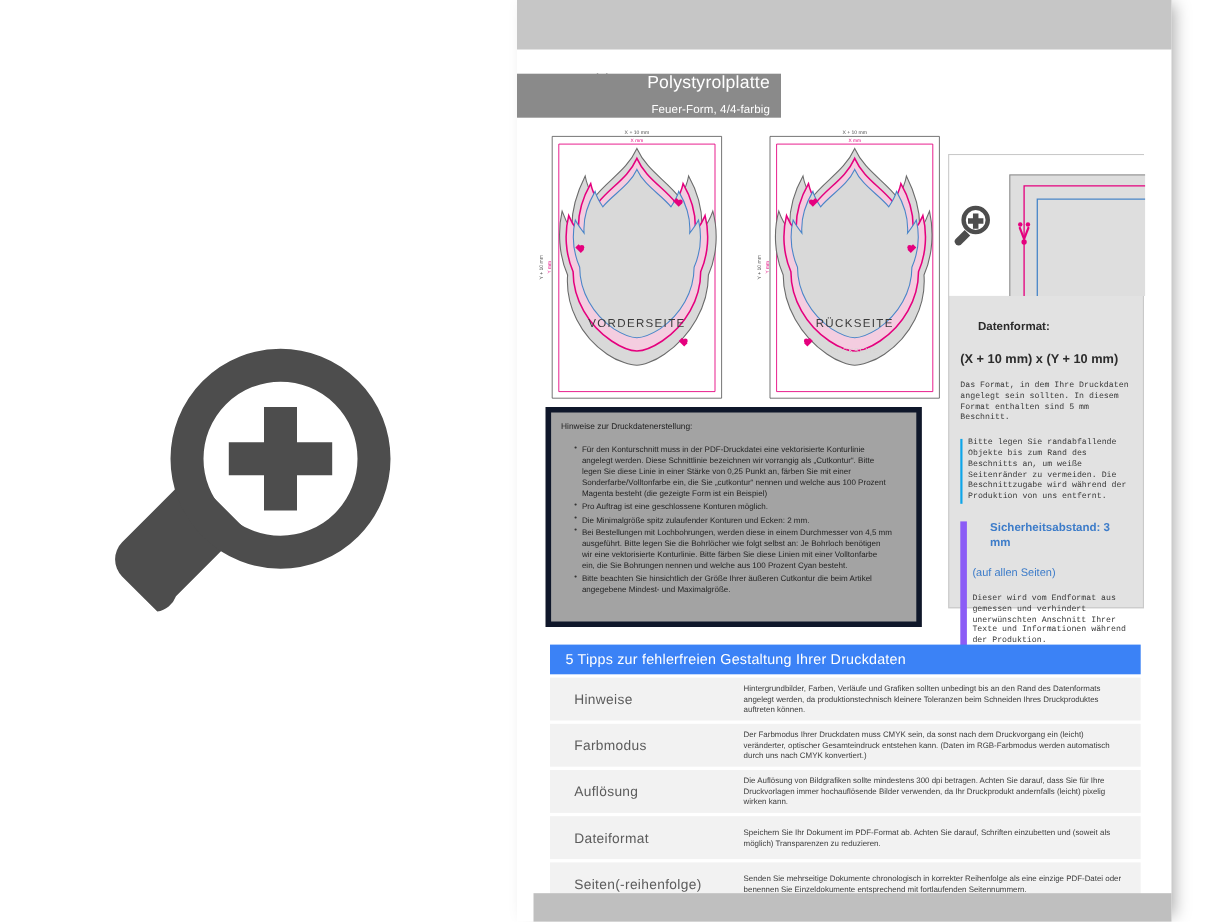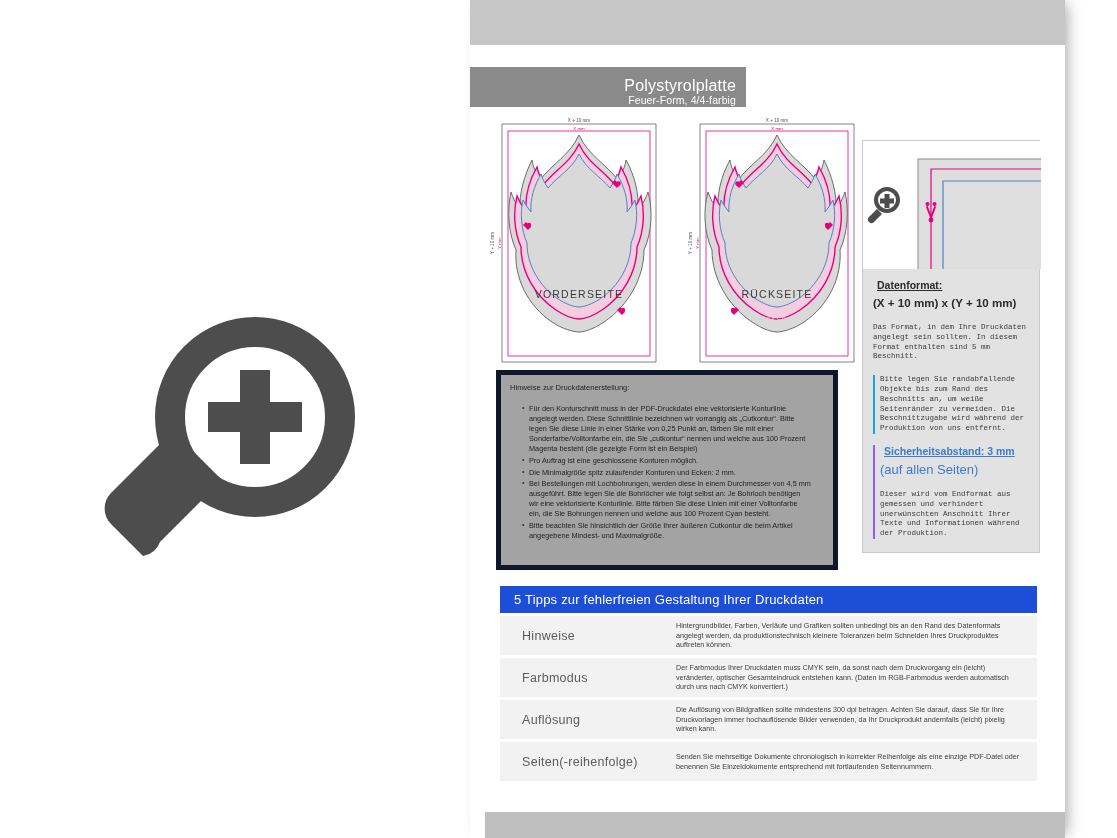--- a/index.html
+++ b/index.html
@@ -21,24 +21,24 @@
     background: #ffffff;
     box-shadow: 6px 0 14px -4px rgba(0,0,0,0.35);
   }
   .top-band { position: absolute; left: 0; top: 0; width: 595px; height: 45px; background: #c6c6c6; }
   .tab {
     position: absolute; left: 15px; top: 62px; width: 120px; height: 22px;
     background: #ffffff; color: #5a5a5a; font-size: 14.5px;
     display: flex; align-items: center; padding-left: 17px; letter-spacing: .2px;
   }
   .title-band {
-    position: absolute; left: 0; top: 67px; width: 276px; height: 40px;
+    position: absolute; left: 0; top: 67px; width: 240px; height: 40px;
     background: #8a8a8a; color: #ffffff;
     display: flex; flex-direction: column; align-items: flex-end;
-    justify-content: flex-end; padding-right: 10px;
+    justify-content: space-between; padding-right: 10px;
   }
   .title-main { font-size: 16px; line-height: 17px; letter-spacing: .2px; }
   .title-sub  { font-size: 10.5px; line-height: 13px; letter-spacing: .1px; }
 
   
   .diagrams { position: absolute; left: 14px; top: 110px; width: 390px; height: 258px; }
   .diag { position: absolute; top: 0; width: 190px; height: 258px; }
   .diag.front { left: 0; }
   .diag.back  { left: 198px; }
   .diag svg { display: block; }
@@ -68,34 +68,34 @@
   }
 
   
   .infopanel {
     position: absolute; left: 392px; top: 140px; width: 178px; height: 413px;
     background: #e2e2e2; border: 1px solid #c9c9c9;
   }
   .preview { position: absolute; left: 0; top: 0; width: 178px; height: 128px; background: #ffffff; }
   .infotext { position: absolute; left: 0; top: 128px; right: 0; padding: 6px 10px 8px 10px; }
   .blk { margin-bottom: 11px; }
-  .blk h4 { margin: 4px; font-size: 10.5px; line-height: 13px; font-weight: bold; color: #2b2b2b; text-decoration: underline; }
+  .blk h4 { margin: 16px; font-size: 10.5px; line-height: 13px; font-weight: bold; color: #2b2b2b; }
   .blk .sub { font-size: 11.6px; font-weight: bold; color: #2b2b2b; line-height: 14px; }
   .blk p { margin: 13px 0 0 0; font-size: 7.5px; line-height: 9.8px; color: #3a3a3a; font-family: Liberation Mono, monospace; }
   .blk.rule { border-left: 2px solid #0ea5e9; padding-left: 5px; }
   .blk.magenta { border-left: 2px solid #e5007e; padding-left: 5px; }
   .blk.magenta h4, .blk.magenta .sub { color: #e5007e; }
-  .blk.blue { border-left: 2px solid #8b5cf6; padding-left: 5px; }
+  .blk.blue { border-left: 6px solid #8b5cf6; padding-left: 5px; }
   .blk.blue h4 { color: #3d7cc9; font-size: 10.5px; }
-  .blk.blue .smallnote { font-size: 13px; color: #3d7cc9; }
+  .blk.blue .smallnote { font-size: 10px; color: #3d7cc9; }
 
   
   .tips { position: absolute; left: 30px; top: 586px; width: 537px; }
   .tips-head {
-    background: #1d4ed8; color: #ffffff; height: 27px;
+    background: #3b82f6; color: #ffffff; height: 27px;
     display: flex; align-items: center; padding-left: 14px;
     font-size: 13px; letter-spacing: .2px;
   }
   .tips-row {
     display: flex; align-items: center; background: #f2f2f2;
     margin-top: 3px; min-height: 39px; padding: 4px 8px 4px 0;
   }
   .tips-label {
     width: 176px; flex: 0 0 176px; padding-left: 22px;
     font-size: 12.5px; color: #5c5c5c; letter-spacing: .3px;
@@ -315,20 +315,24 @@
       </div>
       <div class="tips-row">
         <div class="tips-label">Farbmodus</div>
         <div class="tips-text">Der Farbmodus Ihrer Druckdaten muss CMYK sein, da sonst nach dem Druckvorgang ein (leicht) veränderter, optischer Gesamteindruck entstehen kann. (Daten im RGB-Farbmodus werden automatisch durch uns nach CMYK konvertiert.)</div>
       </div>
       <div class="tips-row">
         <div class="tips-label">Auflösung</div>
         <div class="tips-text">Die Auflösung von Bildgrafiken sollte mindestens 300 dpi betragen. Achten Sie darauf, dass Sie für Ihre Druckvorlagen immer hochauflösende Bilder verwenden, da Ihr Druckprodukt andernfalls (leicht) pixelig wirken kann.</div>
       </div>
       <div class="tips-row">
+        <div class="tips-label">Dateiformat</div>
+        <div class="tips-text">Speichern Sie Ihr Dokument im PDF-Format ab. Achten Sie darauf, Schriften einzubetten und (soweit als möglich) Transparenzen zu reduzieren.</div>
+      </div>
+      <div class="tips-row">
         <div class="tips-label">Seiten(-reihenfolge)</div>
         <div class="tips-text">Senden Sie mehrseitige Dokumente chronologisch in korrekter Reihenfolge als eine einzige PDF-Datei oder benennen Sie Einzeldokumente entsprechend mit fortlaufenden Seitennummern.</div>
       </div>
     </div>
 
     <div class="footer-band"></div>
   </div>
 </div>
 
 </body></html>

